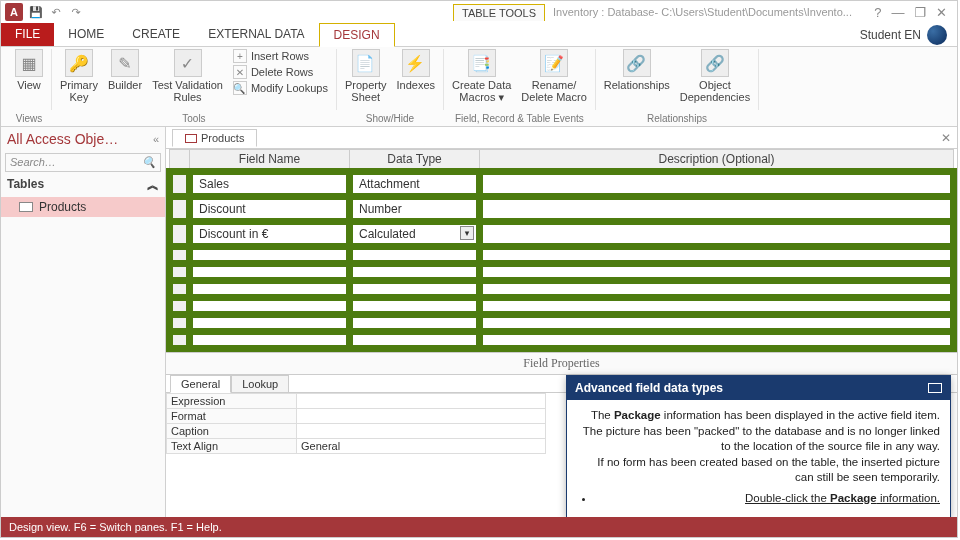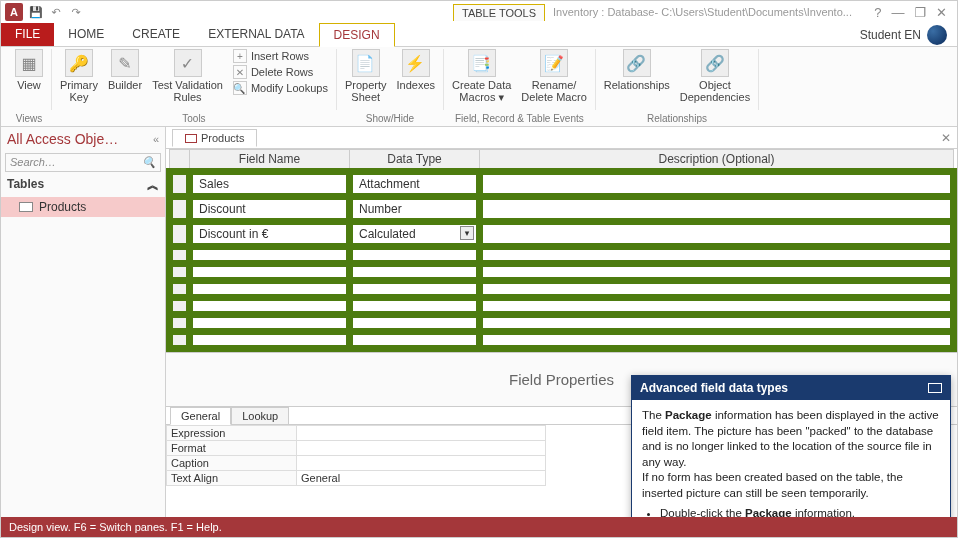--- a/index.html
+++ b/index.html
@@ -54,37 +54,37 @@
 
 
 .grid-wrap { position:relative; }
 table.designgrid { border-collapse:collapse; width:100%; table-layout:fixed; }
 table.designgrid th { background:#f0f0f0; border:1px solid #ccc; font-weight:normal; font-size:12px; padding:2px 4px; color:#444;}
 table.designgrid td { border:7px solid #4d7c0f; font-size:12px; padding:2px 6px; height:17px; }
 table.designgrid .sel { width:18px; background:#f0f0f0; }
 table.designgrid .dt-cell { position:relative; }
 table.designgrid .dd { position:absolute; right:2px; top:1px; width:14px; height:14px; border:1px solid #888; background:#eee; display:flex; align-items:center; justify-content:center; font-size:9px; }
 
-.fieldprops-label { text-align:center; font-size:15px; color:#666; padding:18px 0; border-top:1px solid #ccc; border-bottom:1px solid #ccc; background:#fafafa; }
+.fieldprops-label { text-align:center; font-size:12px; color:#666; padding:3px 0; border-top:1px solid #ccc; border-bottom:1px solid #ccc; background:#fafafa;font-family:Liberation Serif, serif; }
 
 .props { display:flex; flex-direction:column; flex:1; overflow:hidden; }
 .prop-tabs { display:flex; border-bottom:1px solid #ccc; padding-left:4px; }
 .prop-tabs .pt { padding:2px 10px; font-size:11px; border:1px solid #ccc; border-bottom:1px solid #fff; margin-bottom:-1px; background:#fff; cursor:pointer;}
 .prop-tabs .pt + .pt { border-bottom:1px solid #ccc; background:#f4f4f4; }
 table.proptable { border-collapse:collapse; width:380px; }
 table.proptable td { border:1px solid #ddd; font-size:11px; padding:1px 4px; height:15px; }
 table.proptable td:first-child { width:130px; background:#fafafa; }
 
 
-.overlay { position:absolute; right:6px; top:248px; width:320px; background:#fff; border:1px solid #1a3a6e; box-shadow:0 2px 8px rgba(0,0,0,0.3); font-size:11.5px; }
+.overlay { position:absolute; right:6px; top:248px; width:385px; background:#fff; border:1px solid #1a3a6e; box-shadow:0 2px 8px rgba(0,0,0,0.3); font-size:11.5px; }
 .overlay .ohdr { background:#1a3a6e; color:#fff; padding:5px 8px; font-weight:bold; display:flex; justify-content:space-between; align-items:center; font-size:12px;}
 .overlay .ohdr .min { width:14px; height:10px; border:1px solid #fff; }
-.overlay .obody { padding:8px 10px; color:#222; line-height:1.35; }
+.overlay .obody { padding:8px 10px; color:#222; line-height:1.35;text-align:right; }
 .overlay .obody ul { padding-left:18px; margin-top:5px; }
-.overlay .obody li { margin-bottom:3px; }
+.overlay .obody li { margin-bottom:3px;text-decoration:underline; }
 
 
 .status { height:20px; background:#a4373a; color:#fff; font-size:11px; display:flex; align-items:center; padding:0 8px; }
 </style>
 </head>
 <body>
 
 <div class="window">
 
   <div class="titlebar">

